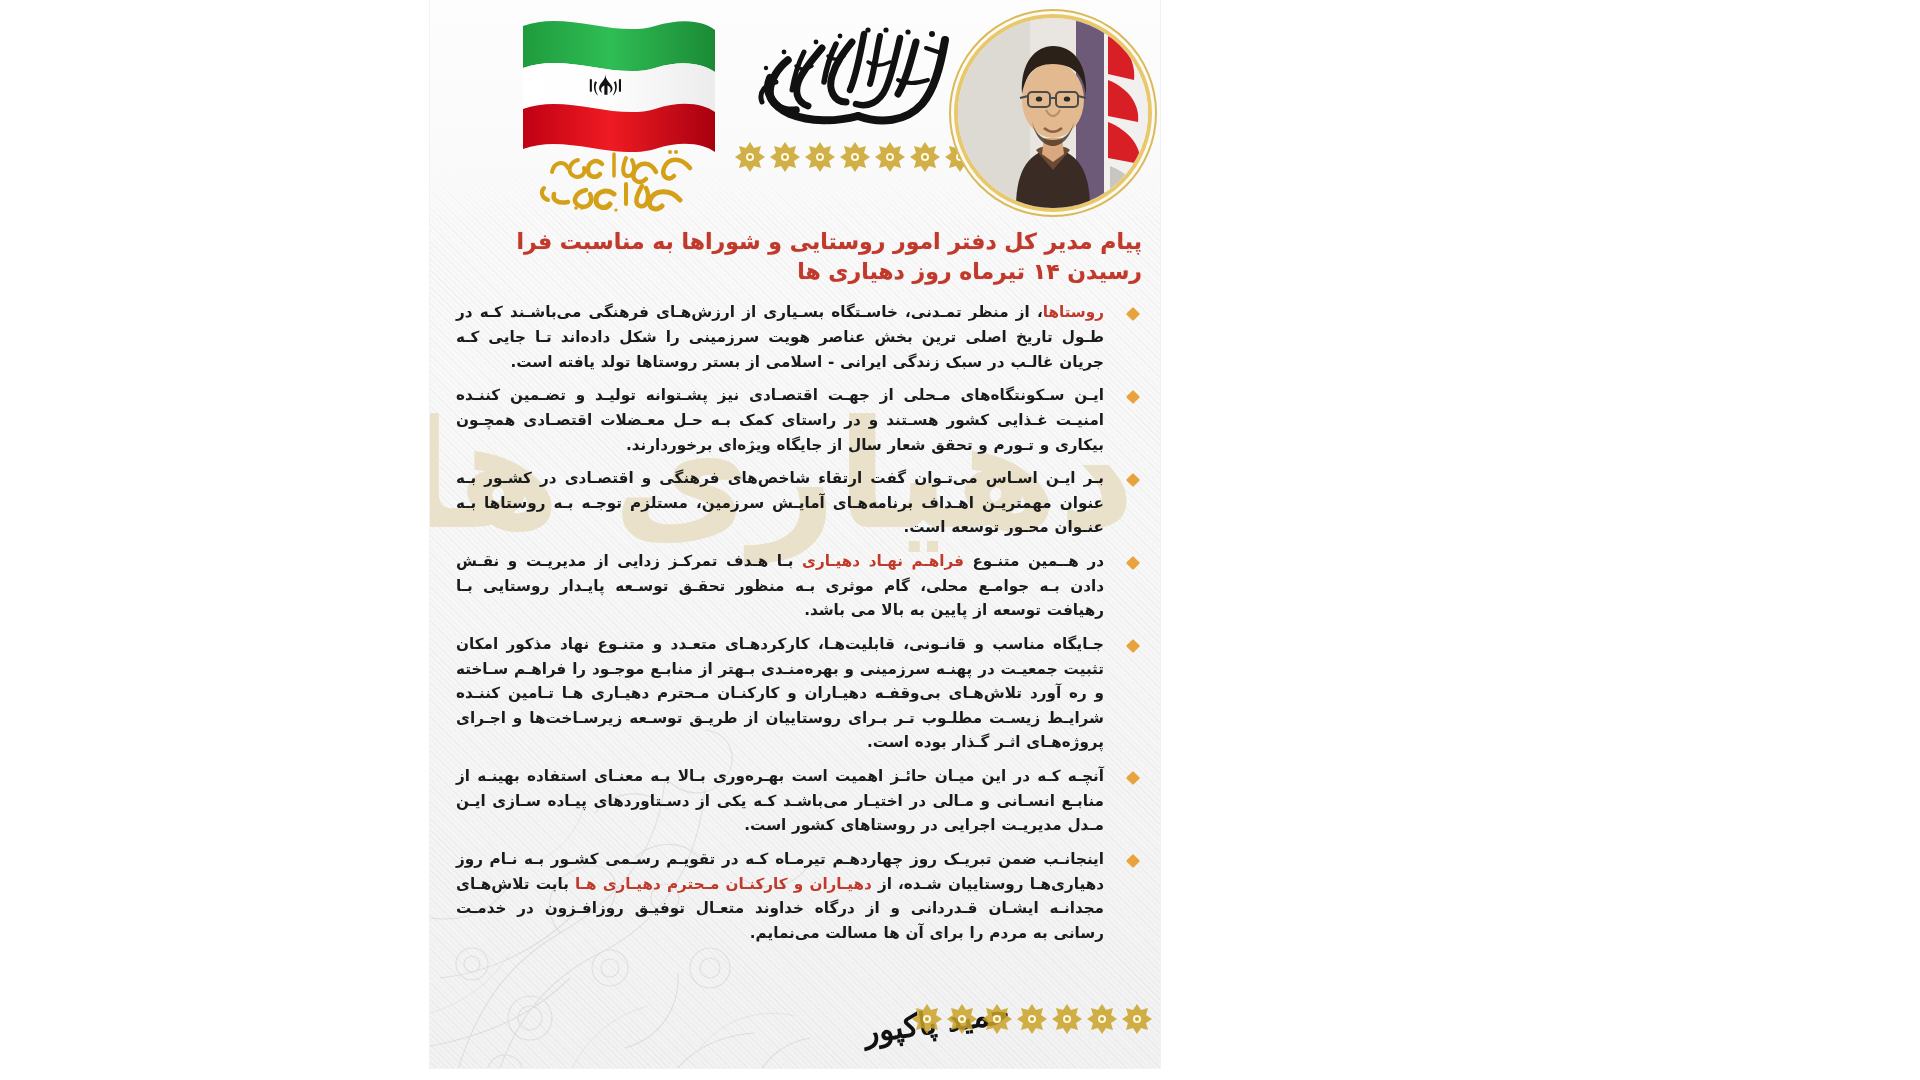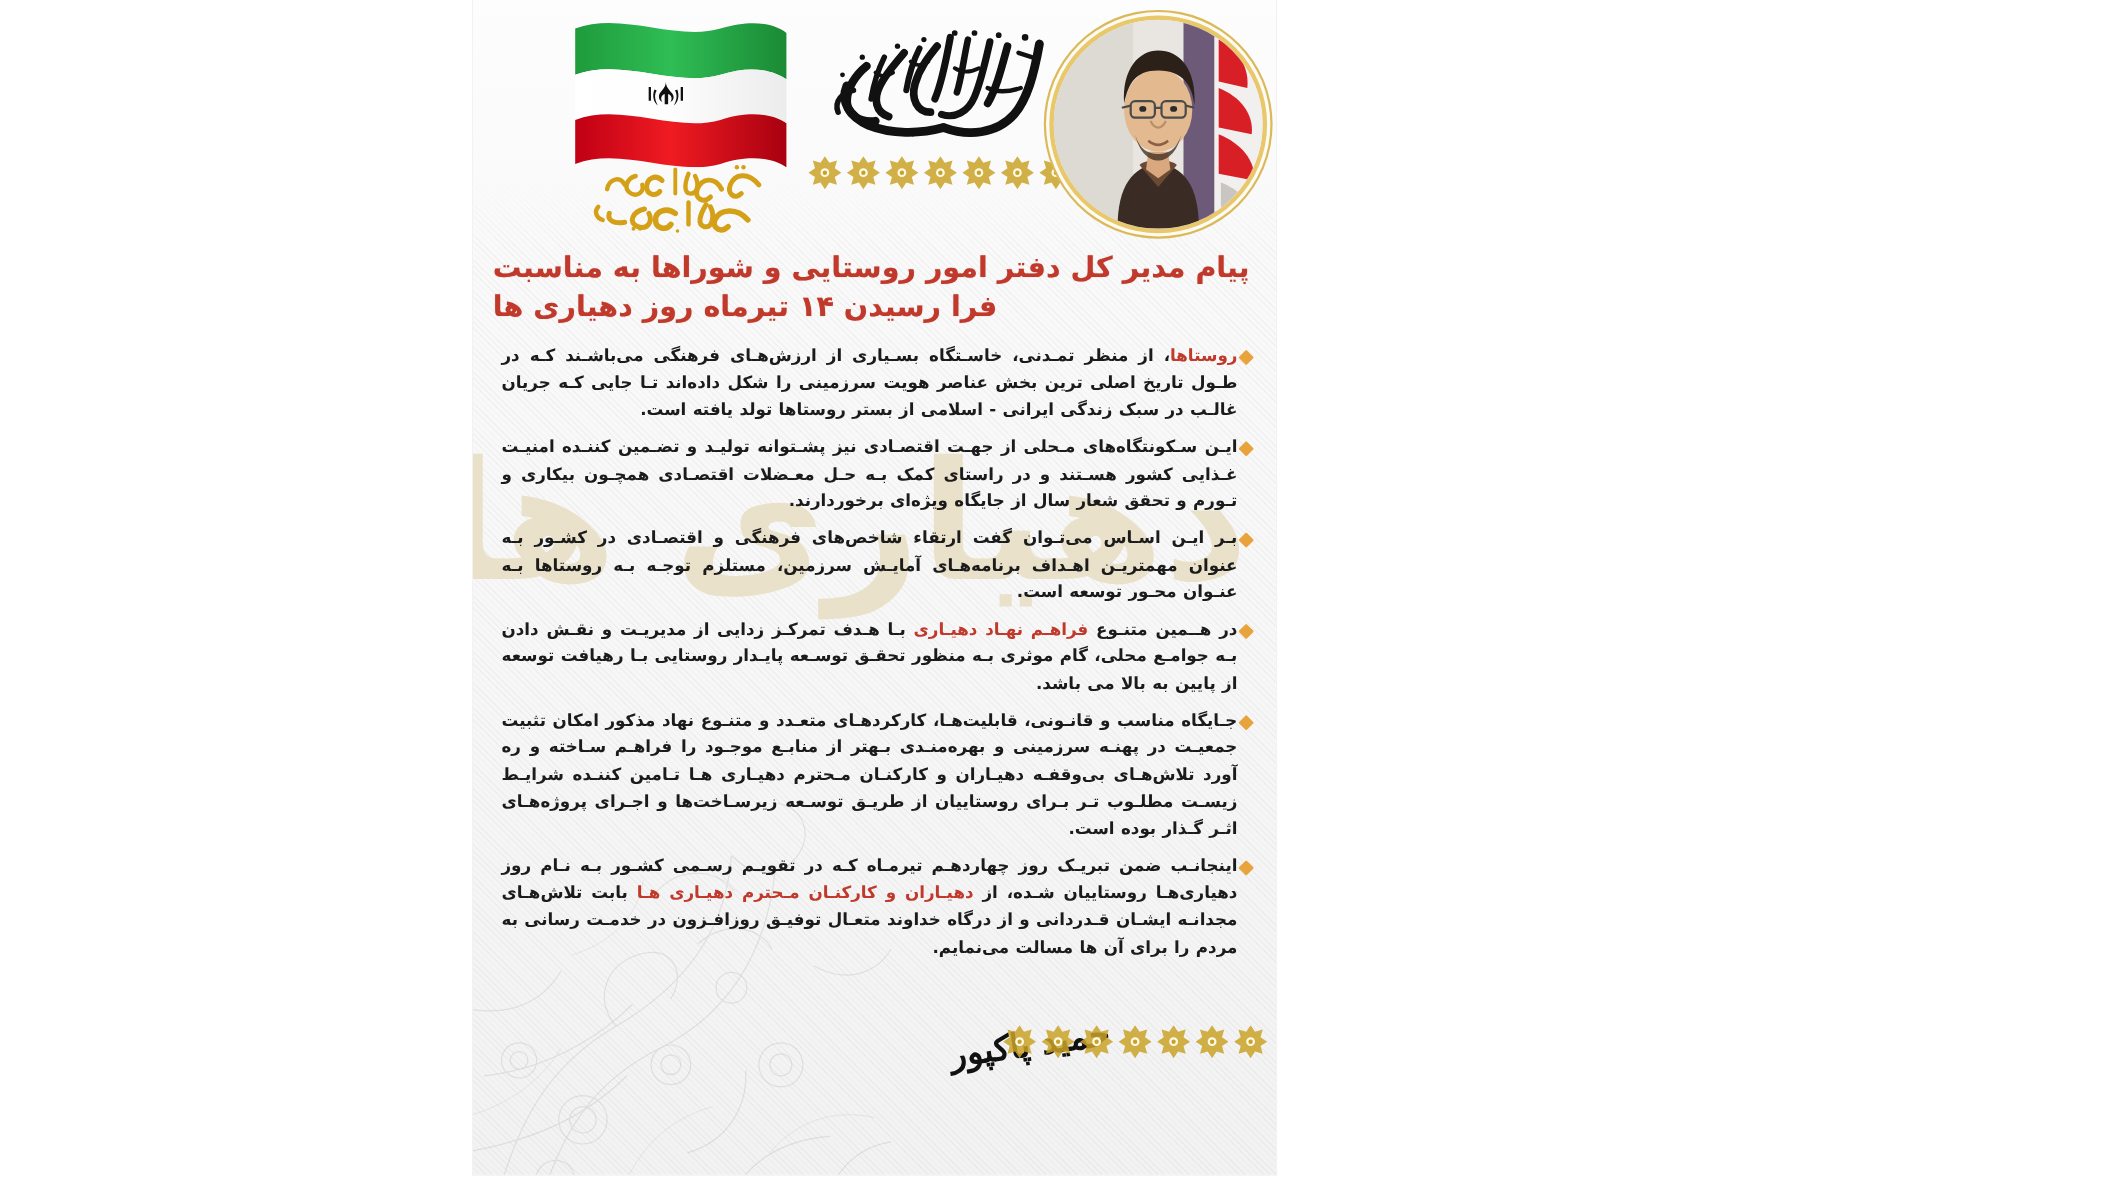--- a/index.html
+++ b/index.html
@@ -52,32 +52,32 @@
     background:#f3f1ee;overflow:hidden;
     border:4px solid #e8c86a;
     box-shadow:0 0 0 3px #fdfbf4, 0 0 0 5px #d9b95a, 0 1px 5px rgba(0,0,0,.25);
   }
   .portrait svg{display:block;width:100%;height:100%;}
 
   
   .title{
     position:relative;z-index:2;
     margin:2px 18px 0 18px;
-    text-align:left;
+    text-align:right;
     color:#c0392b;
     font-weight:bold;
-    font-size:26px;
+    font-size:22px;
     line-height:1.35;
     letter-spacing:-0.2px;
     text-shadow:0 0 1px rgba(160,30,20,.35);
   }
 
   
   .body{position:relative;z-index:2;margin:14px 22px 0 26px;}
-  .item{display:flex;align-items:flex-start;gap:3px;margin-bottom:9px;}
+  .item{display:flex;align-items:flex-start;gap:24px;margin-bottom:9px;}
   .bullet{
     flex:0 0 auto;width:10px;height:10px;margin-top:9px;
     background:#e8a33d;transform:rotate(45deg);border-radius:1px;
   }
   .ptext{
     flex:1 1 auto;
     text-align:justify;
     font-size:15.2px;
     line-height:1.62;
     color:#1b1b1b;
@@ -339,20 +339,24 @@
       <div class="item">
         <span class="bullet"></span>
         <div class="ptext"><span>در هــمین متنـوع </span><span class="hl">فراهـم نهـاد دهیـاری</span><span> بـا هـدف تمرکـز زدایی از مدیریـت و نقـش دادن بـه جوامـع محلی، گام موثری بـه منظور تحقـق توسـعه پایـدار روستایی بـا رهیافت توسعه از پایین به بالا می باشد.</span></div>
       </div>
       <div class="item">
         <span class="bullet"></span>
         <div class="ptext"><span>جـایگاه مناسب و قانـونی، قابلیت‌هـا، کارکردهـای متعـدد و متنـوع نهاد مذکور امکان تثبیت جمعیـت در پهنـه سرزمینی و بهره‌منـدی بـهتر از منابـع موجـود را فراهـم سـاخته و ره آورد تلاش‌هـای بی‌وقفـه دهیـاران و کارکنـان مـحترم دهیـاری هـا تـامین کننـده شرایـط زیسـت مطلـوب تـر بـرای روستاییان از طریـق توسـعه زیرسـاخت‌ها و اجـرای پروژه‌هـای اثـر گـذار بوده است.</span></div>
       </div>
       <div class="item">
         <span class="bullet"></span>
+        <div class="ptext"><span>آنچـه کـه در این میـان حائـز اهمیت است بهـره‌وری بـالا بـه معنـای استفاده بهینـه از منابـع انسـانی و مـالی در اختیـار می‌باشـد کـه یکی از دسـتاوردهای پیـاده سـازی ایـن مـدل مدیریـت اجرایی در روستاهای کشور است.</span></div>
+      </div>
+      <div class="item">
+        <span class="bullet"></span>
         <div class="ptext"><span>اینجانـب ضمن تبریـک روز چهاردهـم تیرمـاه کـه در تقویـم رسـمی کشـور بـه نـام روز دهیاری‌هـا روستاییان شـده، از </span><span class="hl">دهیـاران و کارکنـان مـحترم دهیـاری هـا</span><span> بابت تلاش‌هـای مجدانـه ایشـان قـدردانی و از درگاه خداوند متعـال توفیـق روزافـزون در خدمـت رسانی به مردم را برای آن ها مسالت می‌نمایم.</span></div>
       </div>
     </div>
 
     <div class="footer">
       <div class="sig">حمید پاکپور</div>
       <div class="orn-row-foot">
         <svg class="orn" viewBox="0 0 30 30">
             <path d="M15 0l4 6 7-2-2 7 6 4-6 4 2 7-7-2-4 6-4-6-7 2 2-7-6-4 6-4-2-7 7 2z" fill="#c9a227" opacity=".85"></path>
             <circle cx="15" cy="15" r="4" fill="#fff9e8"></circle>

